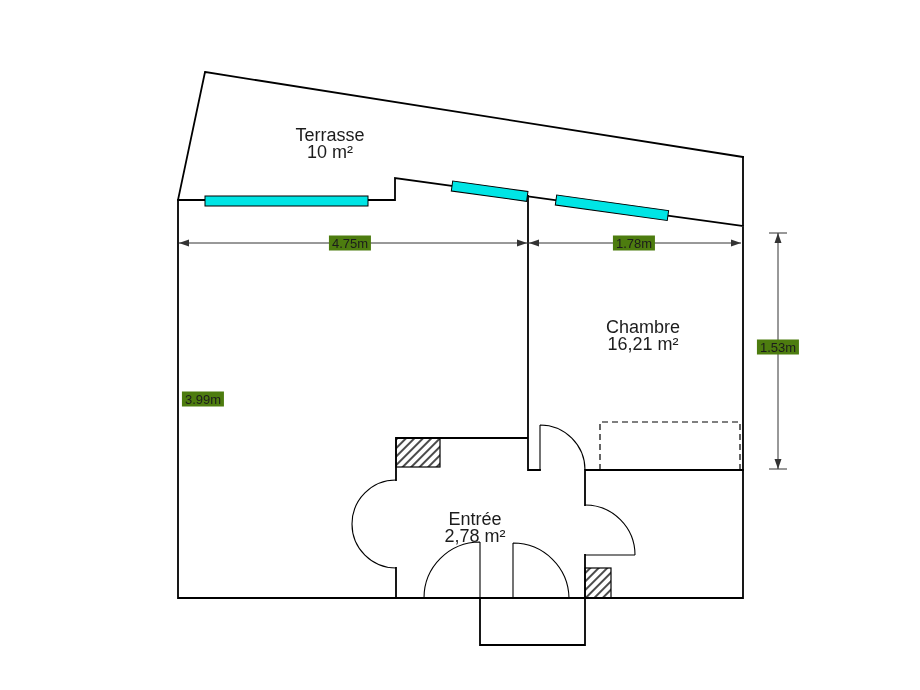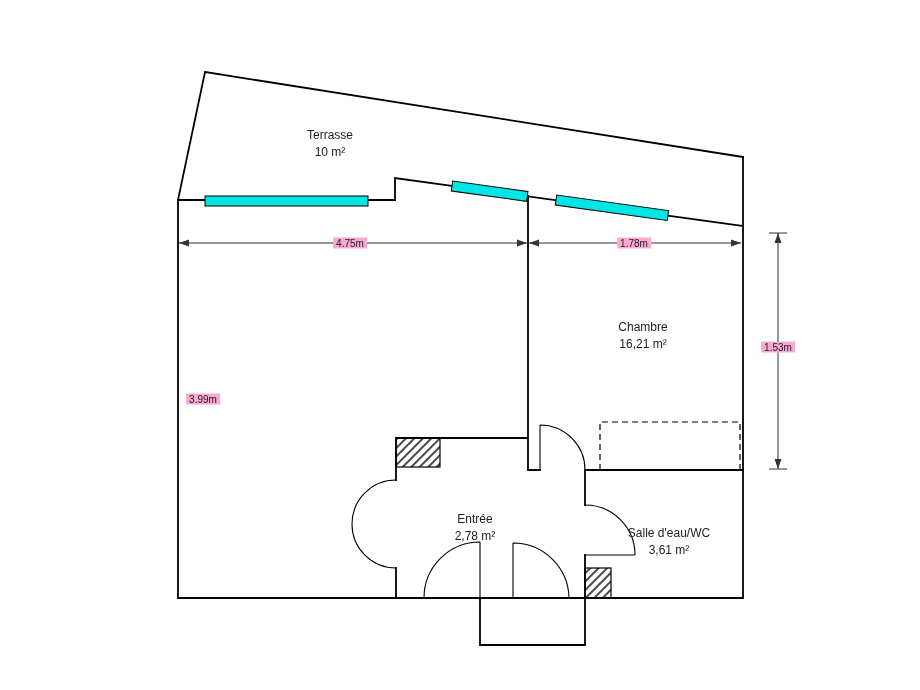--- a/index.html
+++ b/index.html
@@ -10,31 +10,31 @@
     width: 920px;
     height: 690px;
     background: #ffffff;
     overflow: hidden;
   }
   svg.plan { position: absolute; left: 0; top: 0; }
   .lbl {
     position: absolute;
     transform: translate(-50%, -50%);
     text-align: center;
-    font-size: 12px;
+    font-size: 18px;
     line-height: 17px;
     color: #1c1c1c;
     white-space: nowrap;
   }
   .dim {
     position: absolute;
     transform: translate(-50%, -50%);
-    font-size: 10px;
+    font-size: 13px;
     color: #1c1c1c;
-    background: #f9a8d4;
+    background: #4d7c0f;
     padding: 0 3px;
     white-space: nowrap;
   }
 </style>
 </head>
 <body>
 
 <div class="canvas">
 
   <svg class="plan" width="920" height="690" viewBox="0 0 920 690">
@@ -97,23 +97,19 @@
   <div class="lbl" style="left:643px; top:336px">
     <div>Chambre</div>
     <div>16,21 m²</div>
   </div>
 
   <div class="lbl" style="left:475px; top:528px">
     <div>Entrée</div>
     <div>2,78 m²</div>
   </div>
 
-  <div class="lbl" style="left:669px; top:542px">
-    <div>Salle d'eau/WC</div>
-    <div>3,61 m²</div>
-  </div>
 
   <div class="dim" style="left:350px; top:243px">4.75m</div>
   <div class="dim" style="left:634px; top:243px">1.78m</div>
   <div class="dim" style="left:203px; top:399px">3.99m</div>
   <div class="dim" style="left:778px; top:347px">1.53m</div>
 
 </div>
 
 </body></html>

